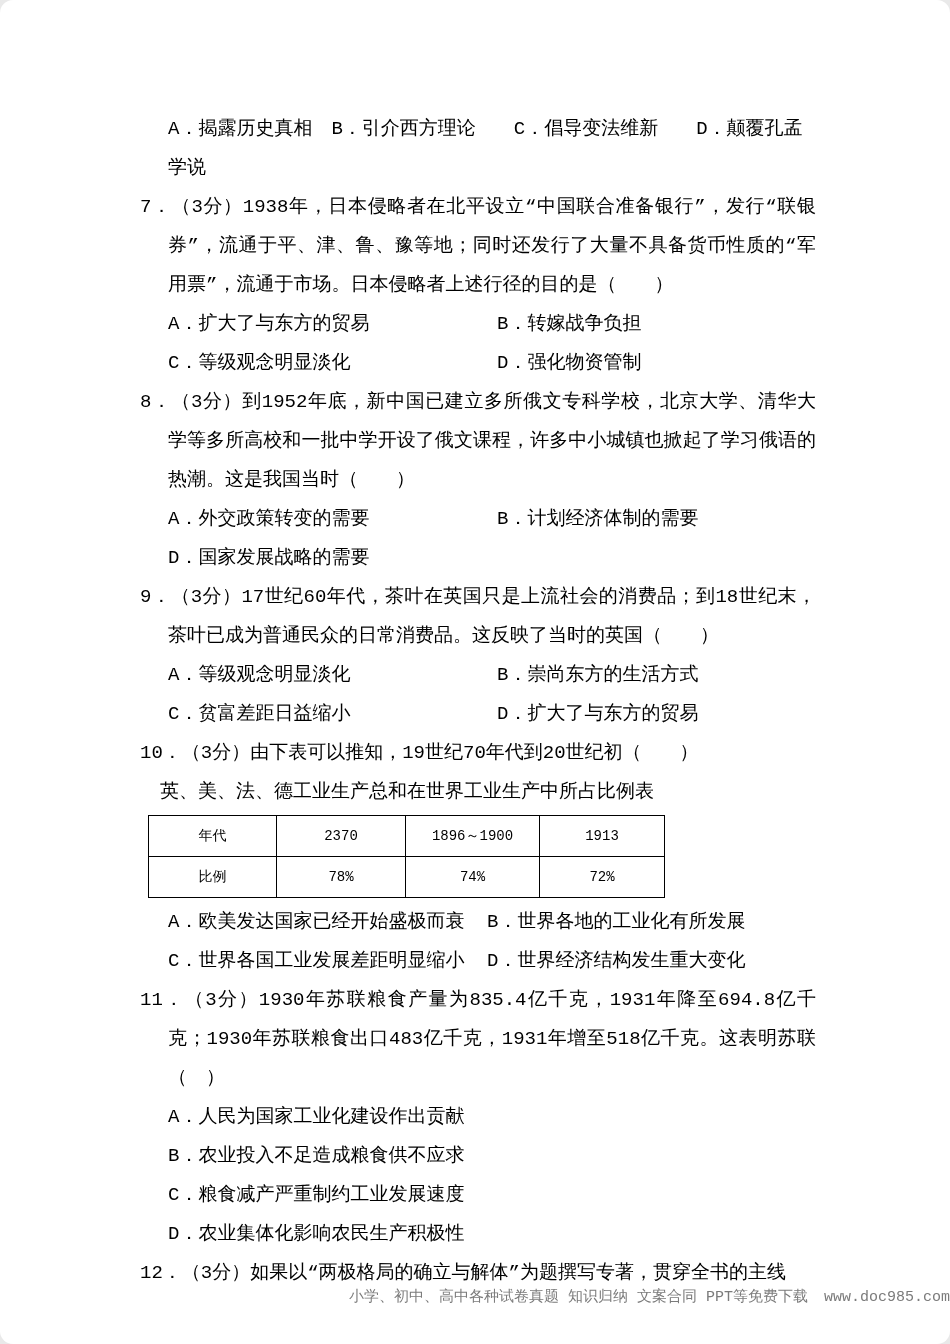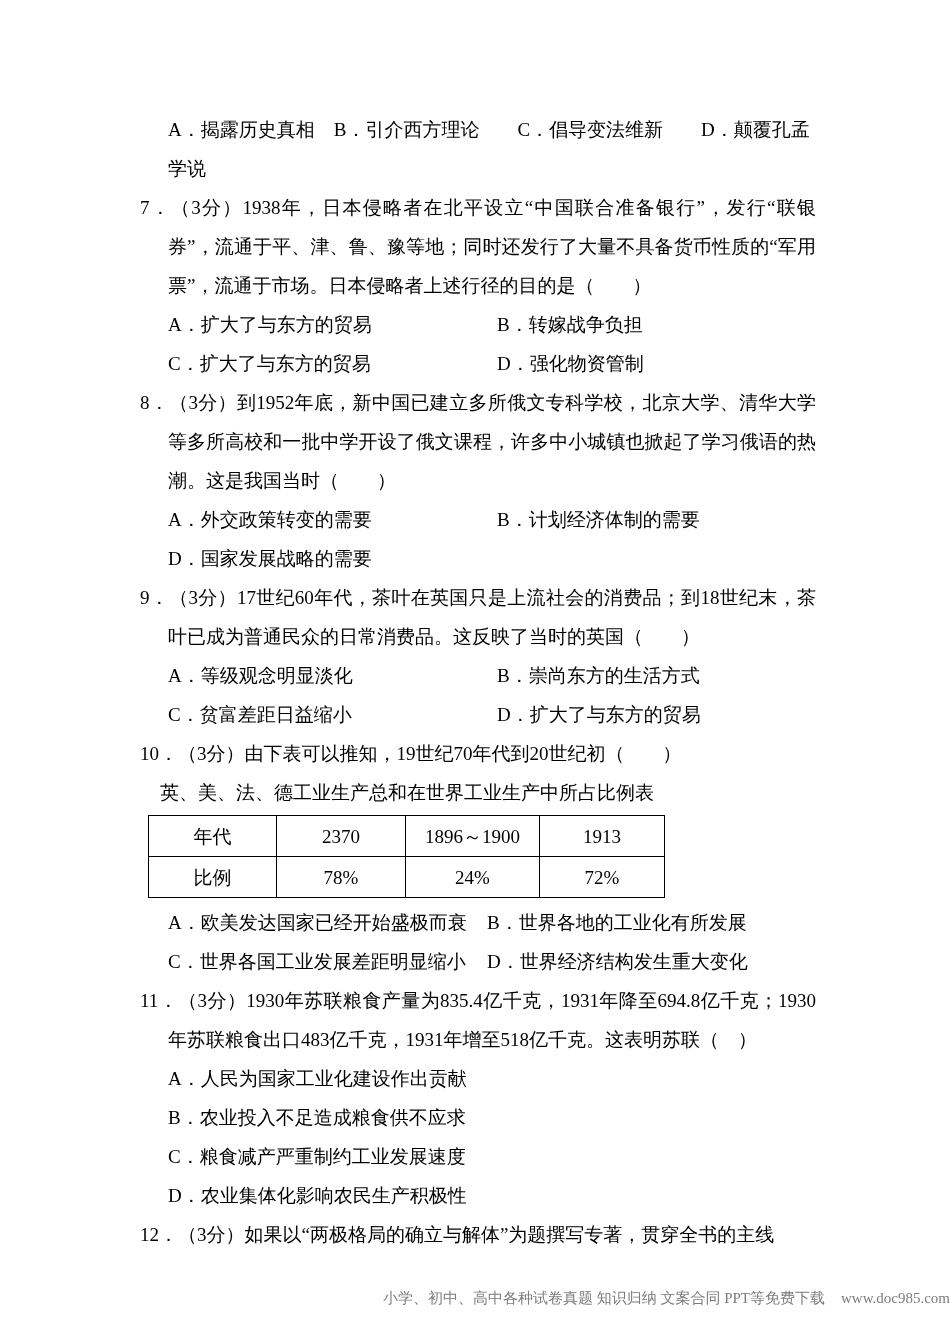--- a/index.html
+++ b/index.html
@@ -1,36 +1,36 @@
 <!DOCTYPE html>
 <html><head>
 <meta charset="utf-8">
 <style>
   html,body{margin:0;padding:0;background:#e9e9e9;}
   .page{
     width:950px;height:1344px;margin:0 auto;position:relative;
     background:#ffffff;color:#000000;
-    font-family:Liberation Serif, serif;
-    font-size:19px;overflow:hidden;
+    font-family:Liberation Mono, monospace;
+    font-size:19px;overflow:hidden;border-radius:13px;
   }
   .content{
     position:absolute;left:140px;top:110px;width:676px;
     line-height:39px;
   }
   .hang{padding-left:28px;text-indent:-28px;text-align:justify;}
   .opts-inline{padding-left:28px;white-space:pre-wrap;}
   .opts{padding-left:28px;}
   .two-col{display:grid;grid-template-columns:329px auto;}
   .two-col-n{display:grid;grid-template-columns:319px auto;}
   .one-col .opt{display:block;}
   .caption{padding-left:20px;}
   table.data-table{border-collapse:collapse;margin:3px 0 5px 8px;}
   table.data-table td{
     border:1px solid #000;text-align:center;vertical-align:middle;
-    height:40px;padding:0;font-size:19px;
+    height:40px;padding:0;font-size:14px;
   }
   .c0{width:127px}.c1{width:128px}.c2{width:133px}.c3{width:124px}
   .footer{
     position:absolute;left:0;top:1287px;width:100%;
     text-align:right;color:#7b7b7b;font-size:15px;line-height:22px;
   }
   .footer-url{margin-left:16px;}
 </style>
 </head>
 <body>
@@ -38,21 +38,21 @@
 <div class="page">
   <div class="content">
 
     <div class="opts-inline">A．揭露历史真相　B．引介西方理论　　C．倡导变法维新　　D．颠覆孔孟学说</div>
 
     <section>
       <div class="hang">7．（3分）1938年，日本侵略者在北平设立“中国联合准备银行”，发行“联银券”，流通于平、津、鲁、豫等地；同时还发行了大量不具备货币性质的“军用票”，流通于市场。日本侵略者上述行径的目的是（　　）</div>
       <div class="opts two-col">
         <div>A．扩大了与东方的贸易</div>
         <div>B．转嫁战争负担</div>
-        <div>C．扩大了与东方的贸易</div>
+        <div>C．等级观念明显淡化</div>
         <div>D．强化物资管制</div>
       </div>
     </section>
 
     <section>
       <div class="hang">8．（3分）到1952年底，新中国已建立多所俄文专科学校，北京大学、清华大学等多所高校和一批中学开设了俄文课程，许多中小城镇也掀起了学习俄语的热潮。这是我国当时（　　）</div>
       <div class="opts two-col">
         <div>A．外交政策转变的需要</div>
         <div>B．计划经济体制的需要</div>
         <div>D．国家发展战略的需要</div>
@@ -76,21 +76,21 @@
         <tbody>
             <tr>
           <td class="c0">年代</td>
           <td class="c1">2370</td>
           <td class="c2">1896～1900</td>
           <td class="c3">1913</td>
         </tr>
         <tr>
           <td class="c0">比例</td>
           <td class="c1">78%</td>
-          <td class="c2">24%</td>
+          <td class="c2">74%</td>
           <td class="c3">72%</td>
         </tr>
       </tbody>
         </table>
       <div class="opts two-col-n">
         <div>A．欧美发达国家已经开始盛极而衰</div>
         <div>B．世界各地的工业化有所发展</div>
         <div>C．世界各国工业发展差距明显缩小</div>
         <div>D．世界经济结构发生重大变化</div>
       </div>

